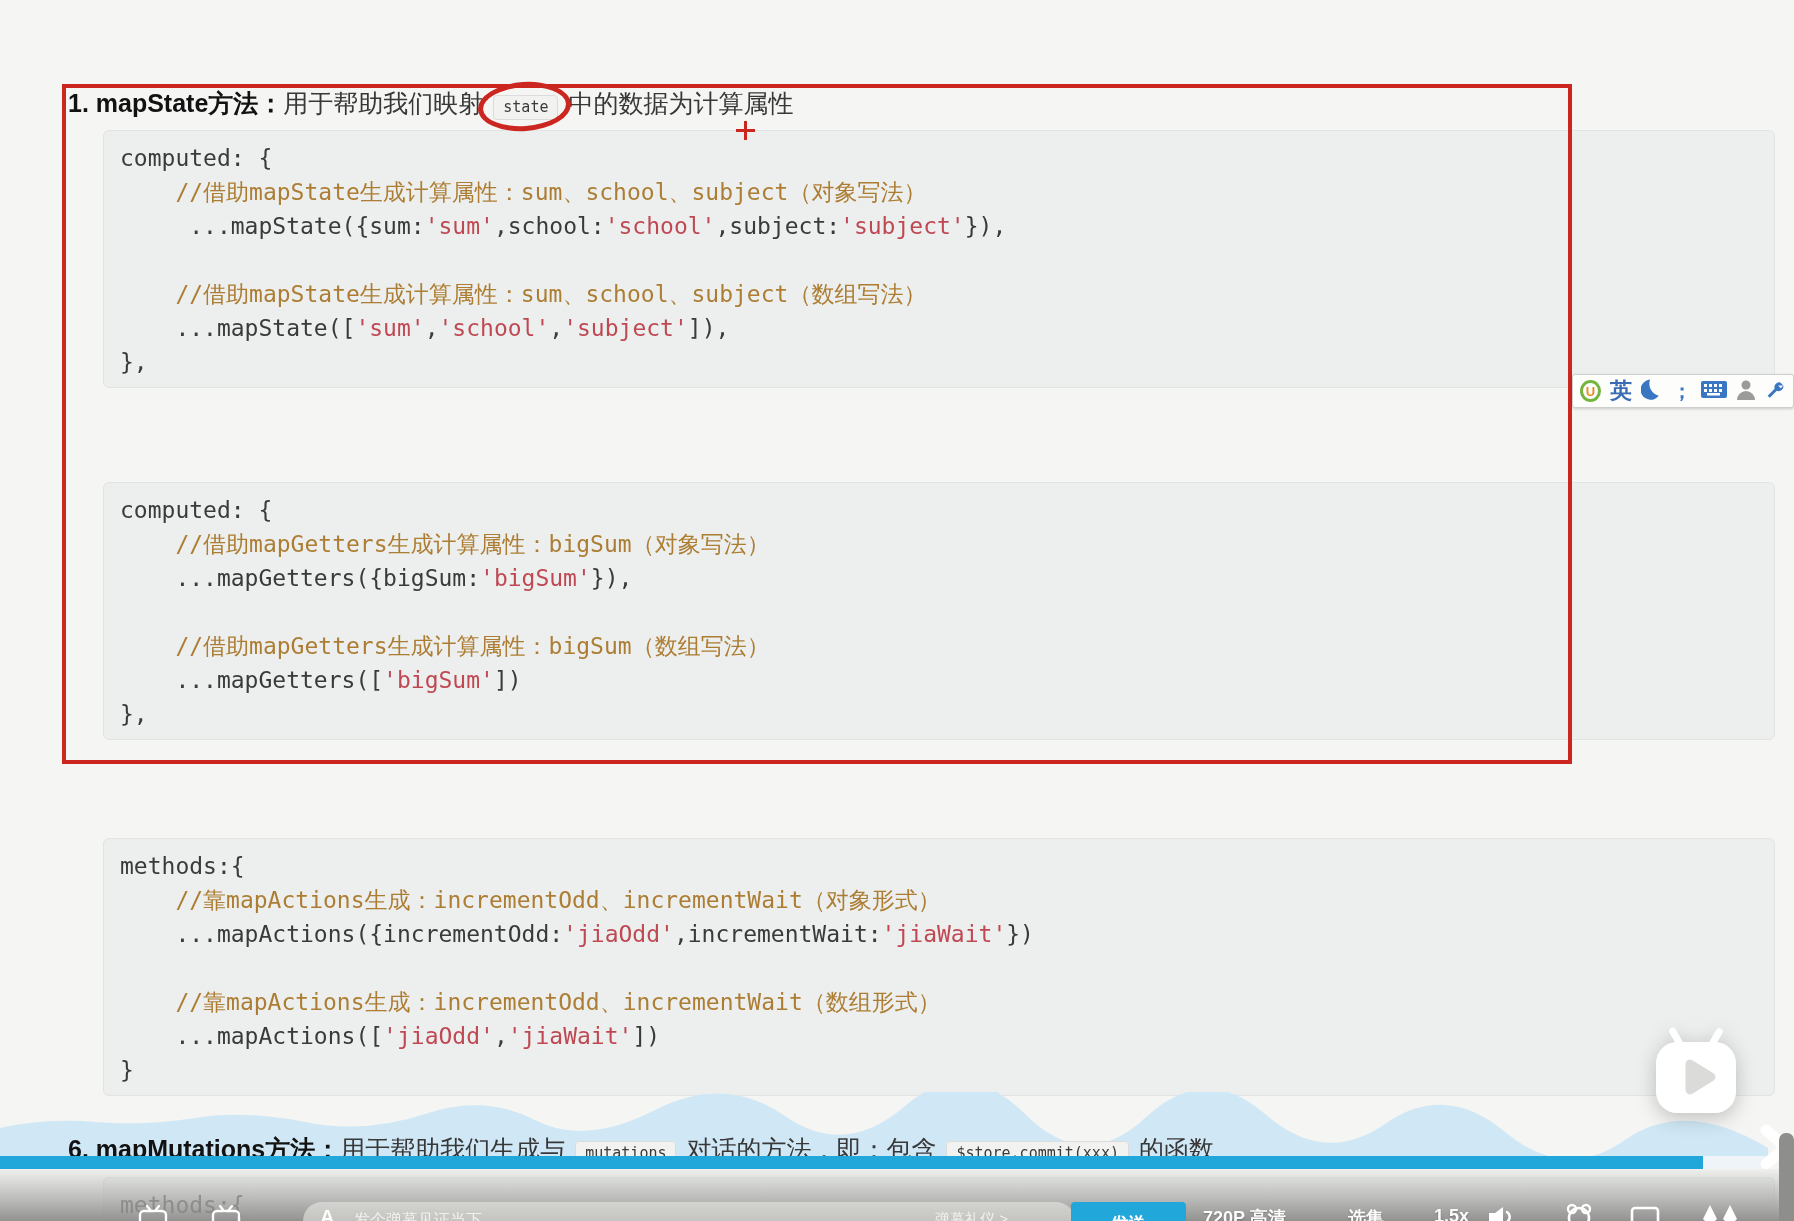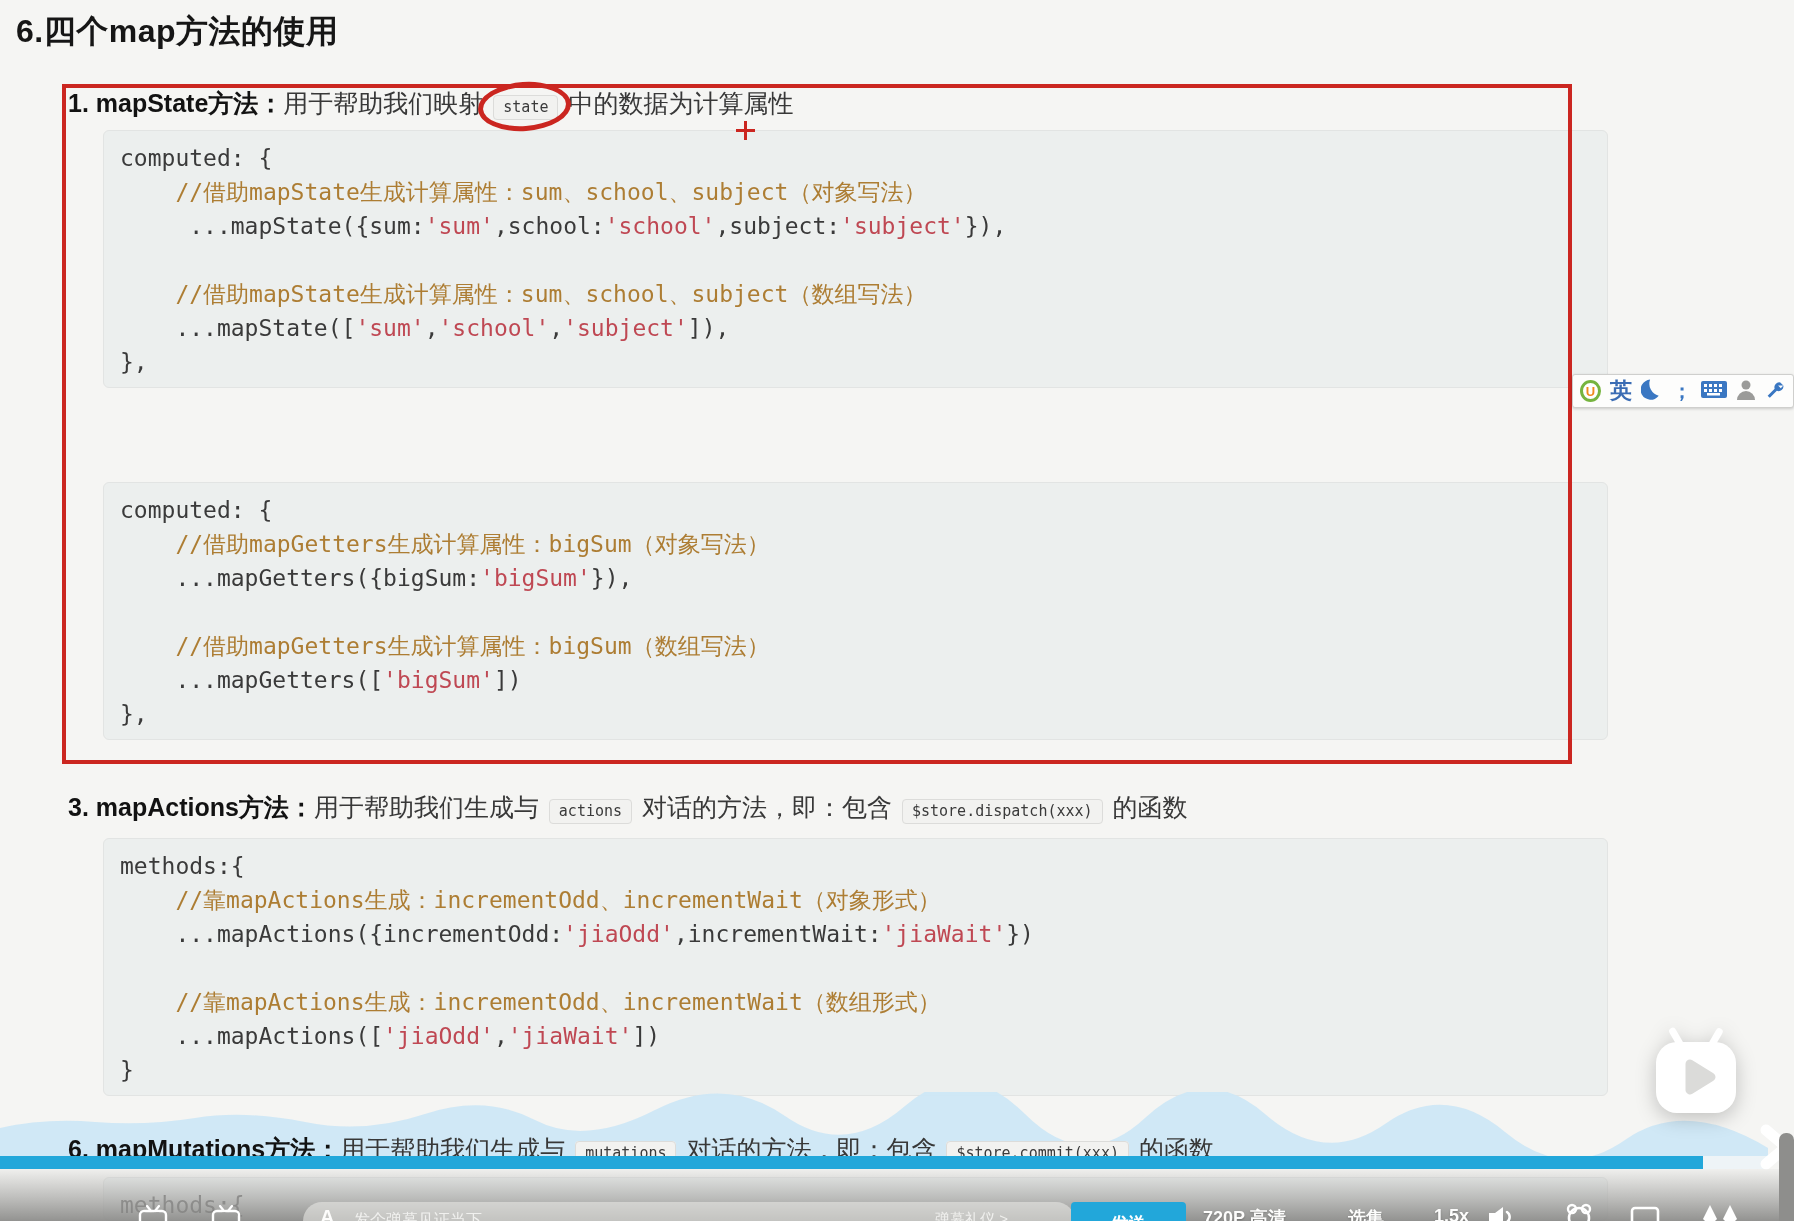--- a/index.html
+++ b/index.html
@@ -12,21 +12,21 @@
   .sec-heading.h1{top:86px;z-index:6;}
   .sec-heading.h2{top:438px;}
   .sec-heading.h3{top:790px;}
   .sec-heading.h4{top:1132px;}
   .h-bold{font-weight:700;color:#121212;}
   .h-plain{color:#383838;}
   .h-code{font-family:"DejaVu Sans Mono",monospace;font-size:15px;background:#f2f2f0;border:1px solid #dcdcda;border-radius:4px;padding:2px 9px 3px;color:#3a3a3a;margin:0 3px;}
   .h-code.circled{position:relative;}
   .h-code.circled::after{content:"";position:absolute;left:-16px;right:-14px;top:-14px;bottom:-12px;border:5px solid var(--red);border-radius:50%;transform:rotate(-4deg);z-index:9;}
 
-  .codeblock{position:absolute;left:103px;width:1505px;box-sizing:border-box;margin:0;background:var(--code-bg);border:1px solid #e2e4e3;border-radius:6px;padding:10px 16px;font-family:"DejaVu Sans Mono",monospace;font-size:23px;line-height:34px;color:#3a3a3a;white-space:pre;overflow:hidden;z-index:1;}
+  .codeblock{position:absolute;left:103px;width:1672px;box-sizing:border-box;margin:0;background:var(--code-bg);border:1px solid #e2e4e3;border-radius:6px;padding:10px 16px;font-family:"DejaVu Sans Mono",monospace;font-size:23px;line-height:34px;color:#3a3a3a;white-space:pre;overflow:hidden;z-index:1;}
   .cb1{top:130px;height:258px;}
   .cb2{top:482px;height:258px;}
   .cb3{top:838px;height:258px;}
   .cb4{top:1177px;height:44px;}
   .tok-plain{color:#3a3a3a;}
   .tok-comment{color:var(--comment);}
   .tok-string{color:var(--string);}
 
   .red-rect{position:absolute;left:62px;top:84px;width:1510px;height:680px;border:4px solid var(--red);box-sizing:border-box;z-index:5;pointer-events:none;}
   .red-plus{position:absolute;left:736px;top:121px;width:19px;height:19px;z-index:6;}
@@ -68,30 +68,28 @@
 
   
   .tv-play{position:absolute;left:1653px;top:1026px;z-index:6;filter:drop-shadow(0 5px 10px rgba(0,0,0,.22));}
   .scroll-thumb{position:absolute;left:1779px;top:1133px;width:15px;height:88px;background:#8e8e8c;border-radius:7px 7px 0 0;z-index:9;}
 </style>
 </head>
 <body>
 
 <main class="page">
 
-  <h1 class="title">6.四个map方法的使用</h1>
 
   <div class="red-rect"></div>
 
   <div class="sec-heading h1"><span class="h-bold">1. mapState方法：</span><span class="h-plain">用于帮助我们映射 </span><span class="h-code circled">state</span><span class="h-plain"> 中的数据为计算属性</span></div>
   <pre class="codeblock cb1"><div class="code-line"><span class="tok-plain">computed: {</span></div><div class="code-line"><span class="tok-comment">    //借助mapState生成计算属性：sum、school、subject（对象写法）</span></div><div class="code-line"><span class="tok-plain">     ...mapState({sum:</span><span class="tok-string">'sum'</span><span class="tok-plain">,school:</span><span class="tok-string">'school'</span><span class="tok-plain">,subject:</span><span class="tok-string">'subject'</span><span class="tok-plain">}),</span></div><div class="code-line">&nbsp;</div><div class="code-line"><span class="tok-comment">    //借助mapState生成计算属性：sum、school、subject（数组写法）</span></div><div class="code-line"><span class="tok-plain">    ...mapState([</span><span class="tok-string">'sum'</span><span class="tok-plain">,</span><span class="tok-string">'school'</span><span class="tok-plain">,</span><span class="tok-string">'subject'</span><span class="tok-plain">]),</span></div><div class="code-line"><span class="tok-plain">},</span></div></pre>
 
   <pre class="codeblock cb2"><div class="code-line"><span class="tok-plain">computed: {</span></div><div class="code-line"><span class="tok-comment">    //借助mapGetters生成计算属性：bigSum（对象写法）</span></div><div class="code-line"><span class="tok-plain">    ...mapGetters({bigSum:</span><span class="tok-string">'bigSum'</span><span class="tok-plain">}),</span></div><div class="code-line">&nbsp;</div><div class="code-line"><span class="tok-comment">    //借助mapGetters生成计算属性：bigSum（数组写法）</span></div><div class="code-line"><span class="tok-plain">    ...mapGetters([</span><span class="tok-string">'bigSum'</span><span class="tok-plain">])</span></div><div class="code-line"><span class="tok-plain">},</span></div></pre>
 
-  <div class="sec-heading h3"><span class="h-bold">3. mapActions方法：</span><span class="h-plain">用于帮助我们生成与 </span><span class="h-code">actions</span><span class="h-plain"> 对话的方法，即：包含 </span><span class="h-code">$store.dispatch(xxx)</span><span class="h-plain"> 的函数</span></div>
   <pre class="codeblock cb3"><div class="code-line"><span class="tok-plain">methods:{</span></div><div class="code-line"><span class="tok-comment">    //靠mapActions生成：incrementOdd、incrementWait（对象形式）</span></div><div class="code-line"><span class="tok-plain">    ...mapActions({incrementOdd:</span><span class="tok-string">'jiaOdd'</span><span class="tok-plain">,incrementWait:</span><span class="tok-string">'jiaWait'</span><span class="tok-plain">})</span></div><div class="code-line">&nbsp;</div><div class="code-line"><span class="tok-comment">    //靠mapActions生成：incrementOdd、incrementWait（数组形式）</span></div><div class="code-line"><span class="tok-plain">    ...mapActions([</span><span class="tok-string">'jiaOdd'</span><span class="tok-plain">,</span><span class="tok-string">'jiaWait'</span><span class="tok-plain">])</span></div><div class="code-line"><span class="tok-plain">}</span></div></pre>
 
   <div class="sec-heading h4"><span class="h-bold">6. mapMutations方法：</span><span class="h-plain">用于帮助我们生成与 </span><span class="h-code">mutations</span><span class="h-plain"> 对话的方法，即：包含 </span><span class="h-code">$store.commit(xxx)</span><span class="h-plain"> 的函数</span></div>
   <pre class="codeblock cb4"><div class="code-line"><span class="tok-plain">methods:{</span></div></pre>
 
   <div class="red-plus">
       <i></i>
       <i></i>
     </div>
 

